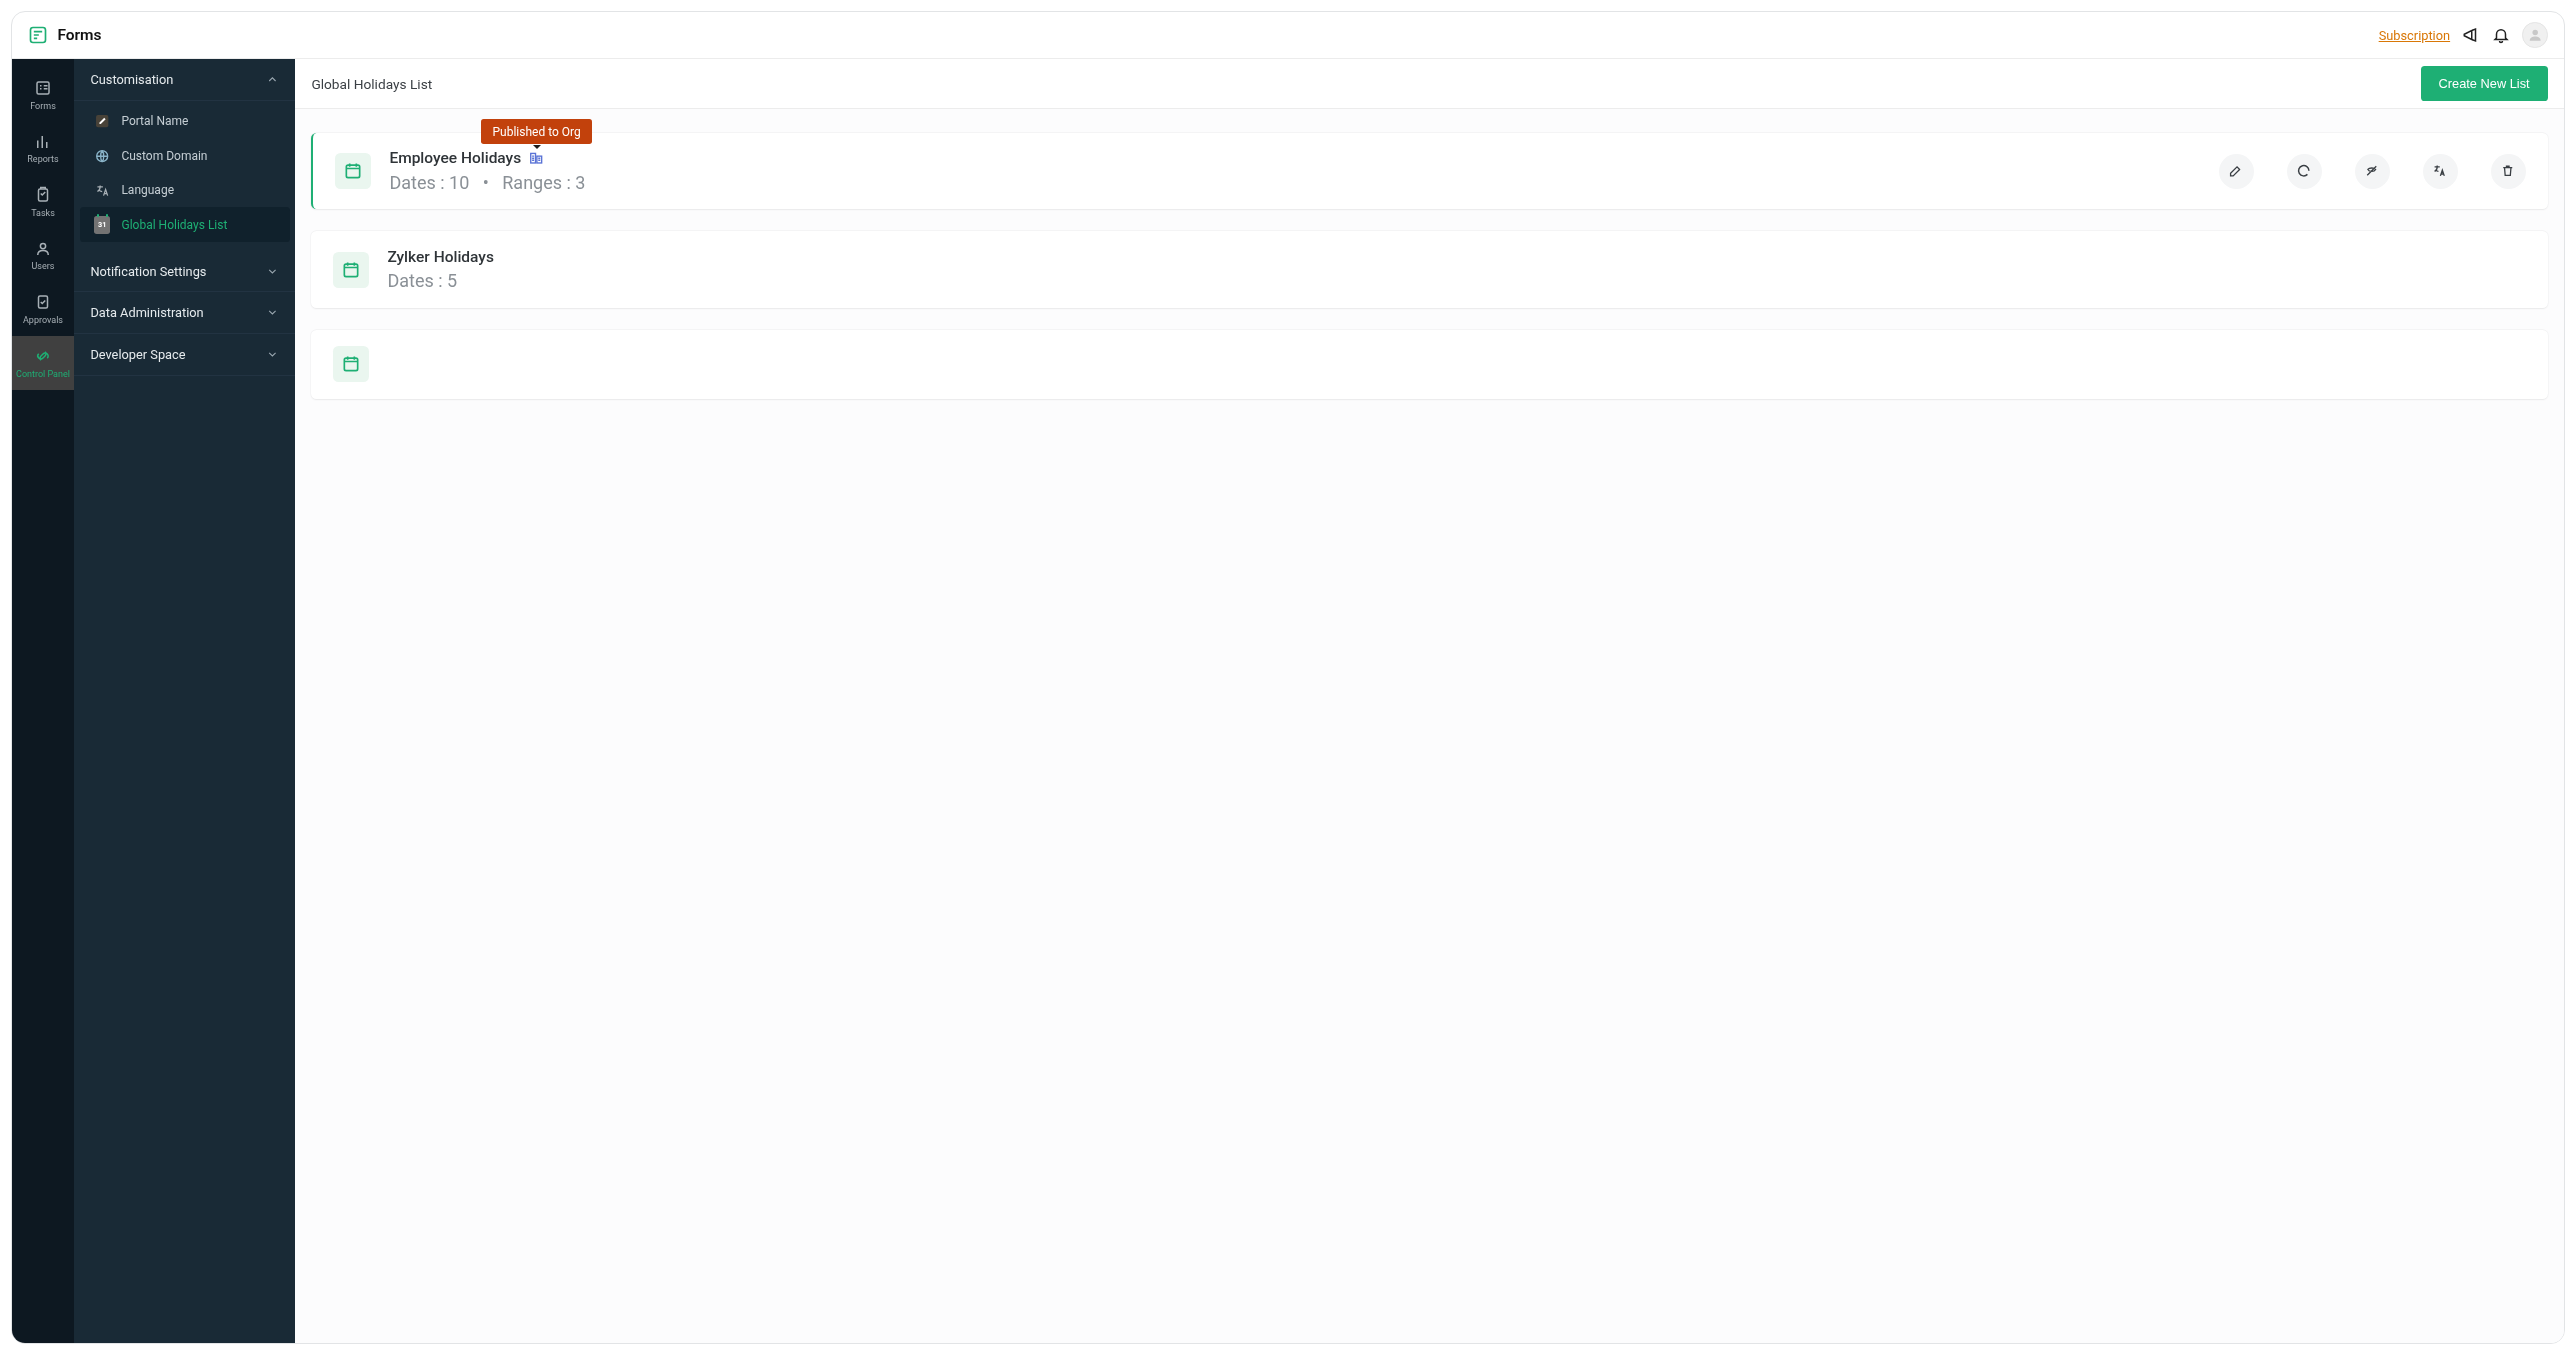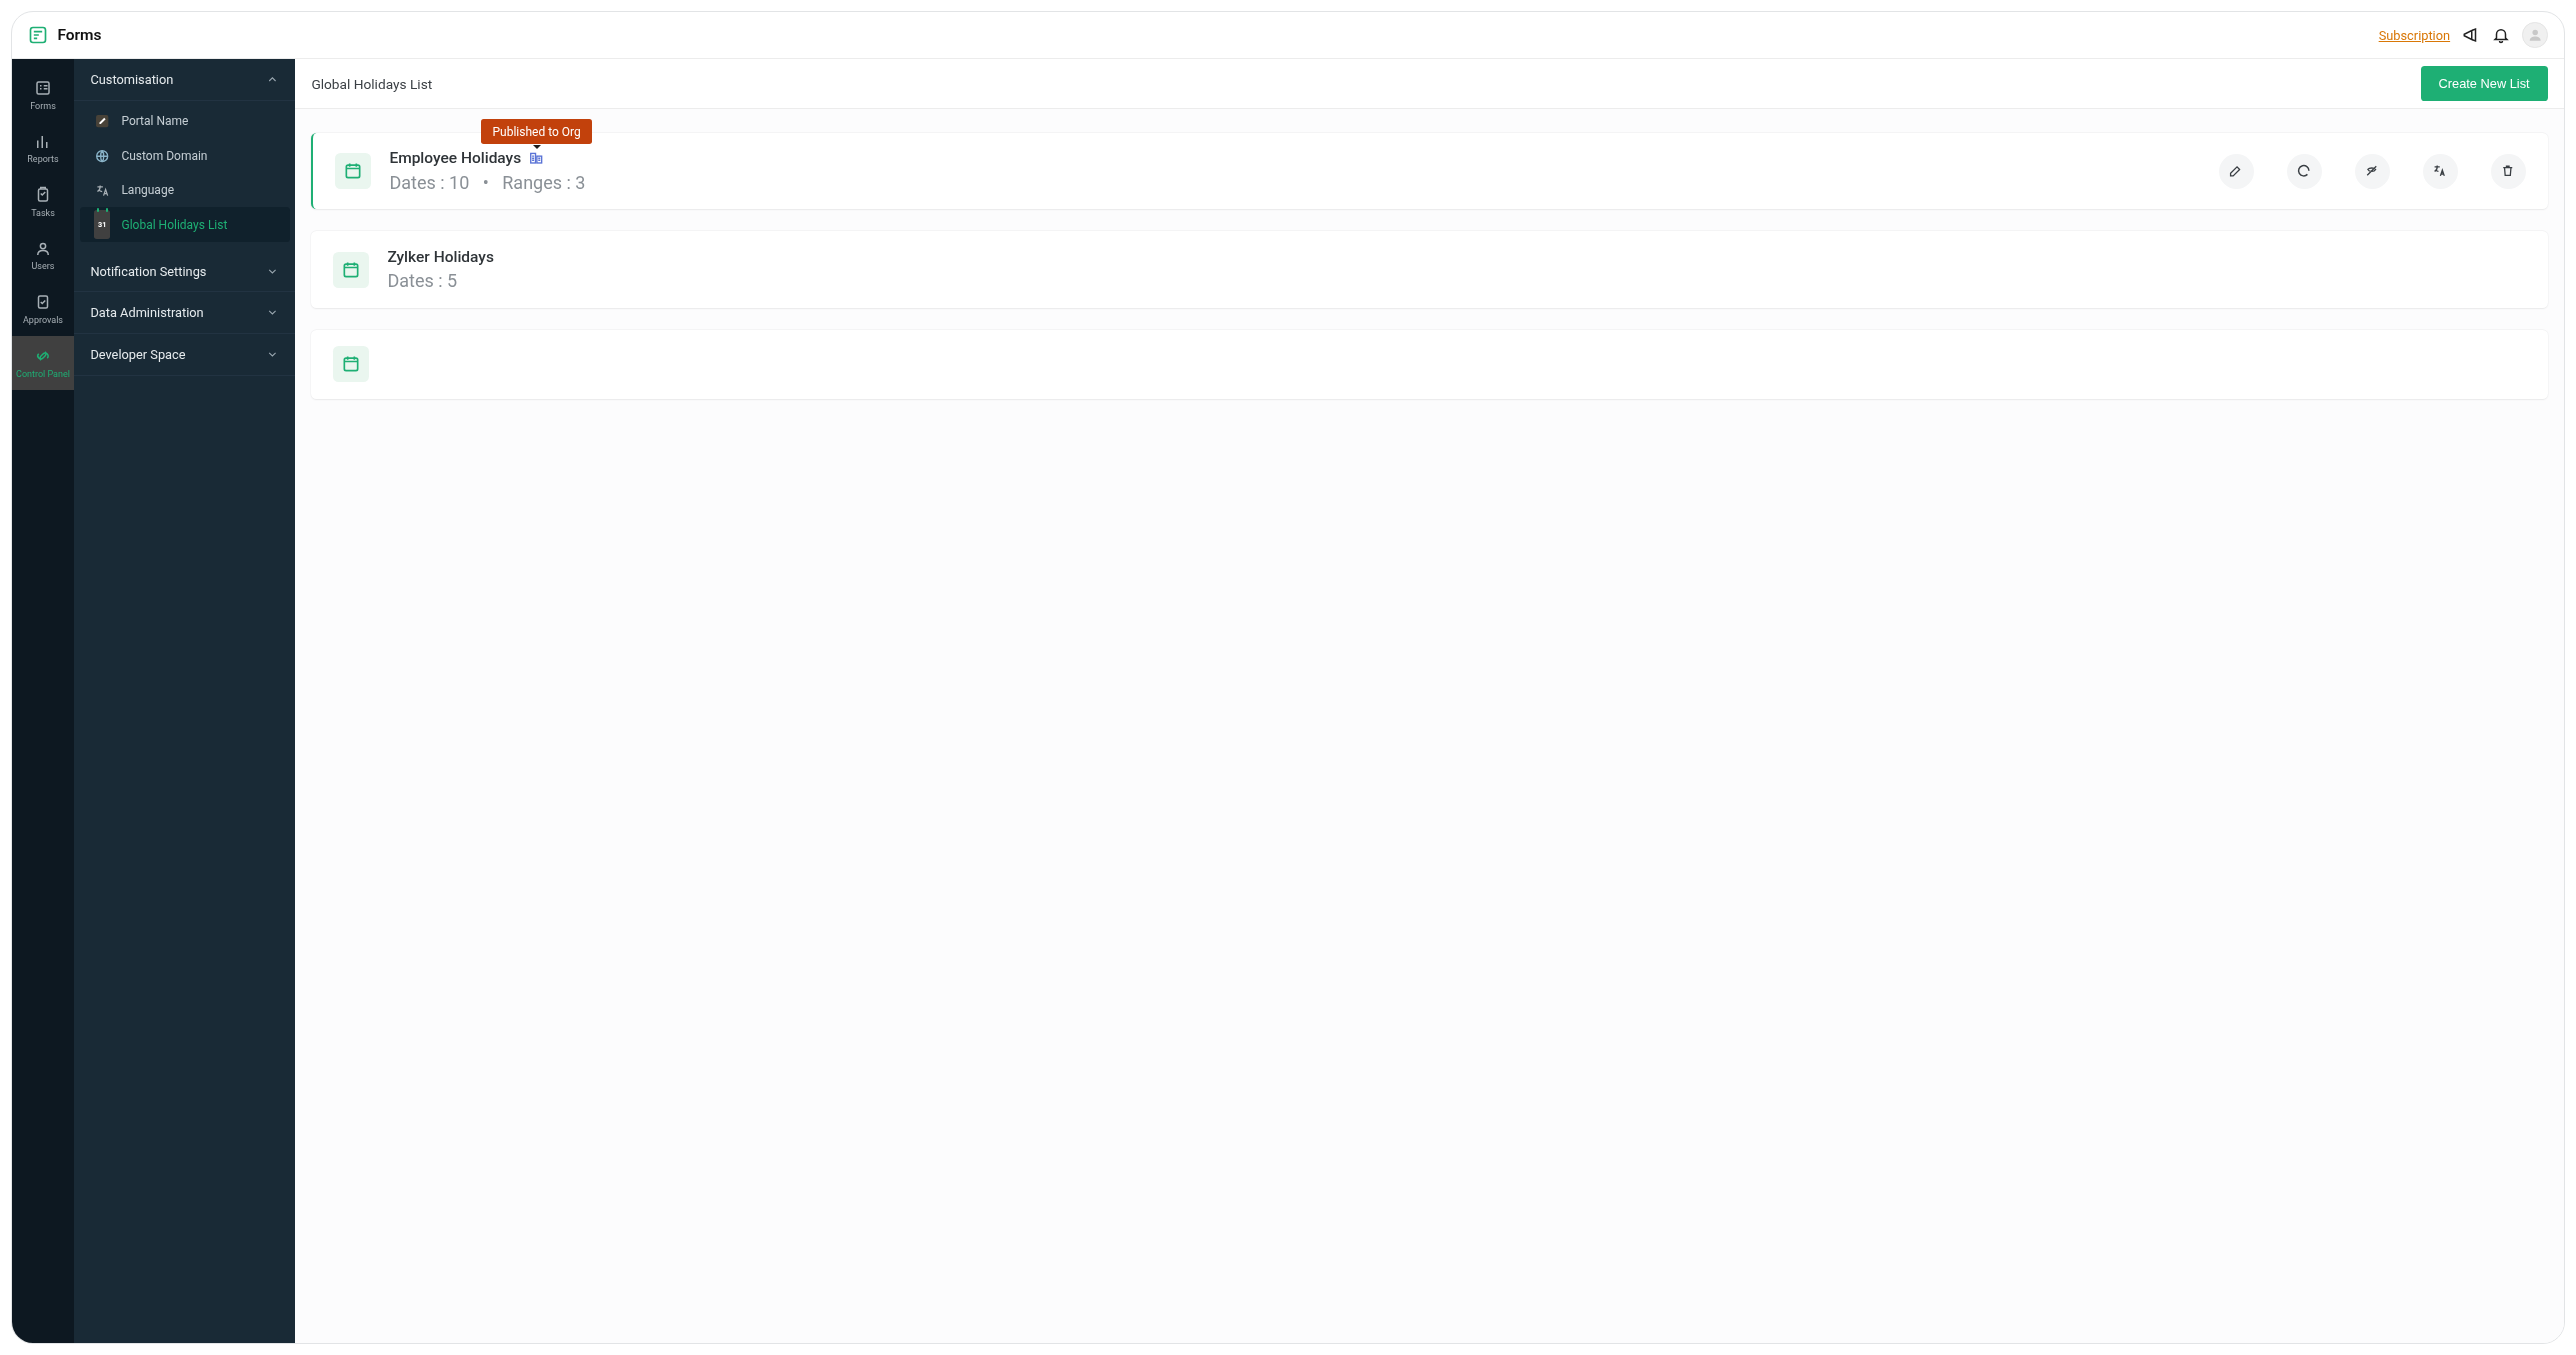--- a/index.html
+++ b/index.html
@@ -4,21 +4,21 @@
 <style>
 * { box-sizing: border-box; margin: 0; padding: 0; }
 body {
   font-family: -apple-system, BlinkMacSystemFont, "Segoe UI", Roboto, Helvetica, Arial, sans-serif;
   background: #ffffff;
   color: #202124;
   font-size: 12.8px;
 }
 .app-frame {
   border: 0.9px solid #e2e4e6;
-  border-radius: 22px;
+  border-radius: 14px;
   margin: 11px;
   overflow: hidden;
   height: calc(100vh - 22px);
   display: flex;
   flex-direction: column;
   background: #fff;
 }
 .top-bar {
   height: 47px;
   border-bottom: 0.9px solid #ececec;
@@ -119,21 +119,21 @@
   top: -31px; left: 0;
   background: #c2410c; color: #fff; padding: 5.5px 11px; font-size: 12px;
   border-radius: 2.7px; white-space: nowrap;
 }
 .tooltip::after {
   content: ""; position: absolute; bottom: -4.6px; left: 50%; transform: translateX(-50%);
   border: 4.6px solid transparent; border-top-color: #1d1d1d; border-bottom: none;
 }
 .badge-wrapper { position: relative; display: inline-flex; }
 .cal31 {
-  width: 16.4px; height: 29px; background: #404040; border-radius: 2.7px;
+  width: 16.4px; height: 18px; background: #737373; border-radius: 2.7px;
   display: inline-flex; align-items: center; justify-content: center;
   color: #fff; font-size: 7.3px; font-weight: bold; position: relative;
 }
 .cal31::before {
   content: ""; position: absolute; top: -1.8px; left: 2.7px; width: 1.8px; height: 3.6px; background: #1eaf74; border-radius: 0.9px;
 }
 .cal31::after {
   content: ""; position: absolute; top: -1.8px; right: 2.7px; width: 1.8px; height: 3.6px; background: #1eaf74; border-radius: 0.9px;
 }
 </style>

